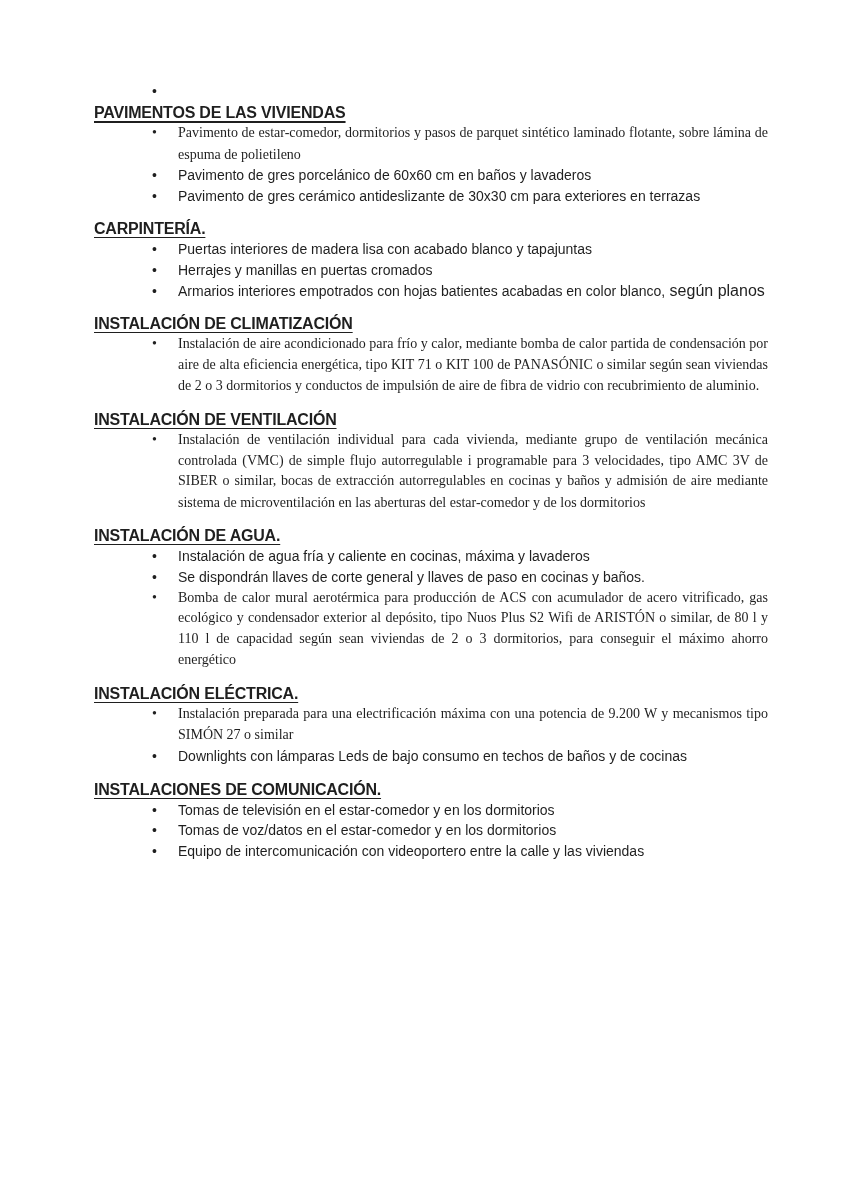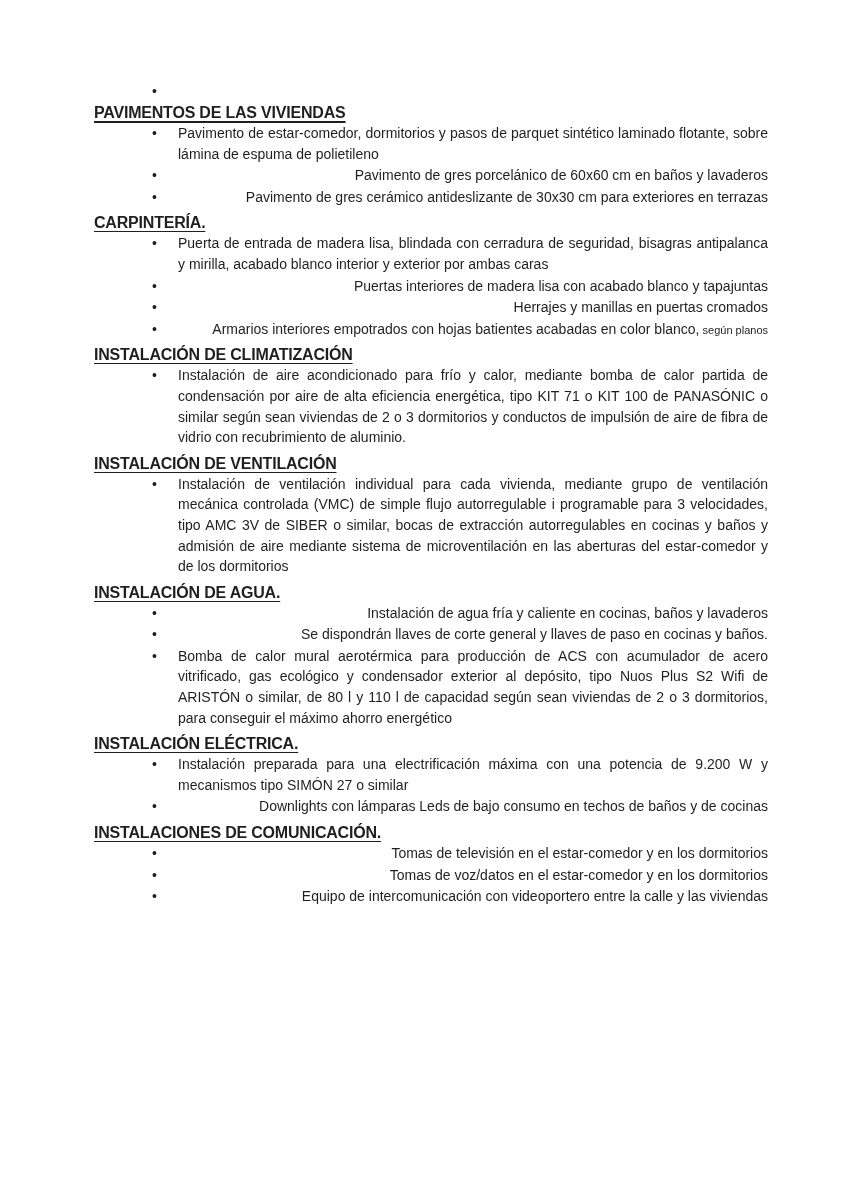--- a/index.html
+++ b/index.html
@@ -38,47 +38,48 @@
     font-size: 16px;
     line-height: 21px;
     font-weight: bold;
     letter-spacing: -0.2px;
     text-decoration: underline;
     text-decoration-thickness: 1.6px;
     text-underline-offset: 3px;
     white-space: nowrap;
   }
   .doc-section:not(:first-of-type) .section-title {
-    margin-top: 4px;
+    margin-top: 12px;
     text-decoration: underline;
   }
   ul.items {
     list-style: none;
     margin: 0;
     padding: 0;
   }
   ul.items li {
     position: relative;
     padding-left: 84px;
     font-size: 14px;
     line-height: 20.6px;
-    text-align: right;
+    text-align: left;
   }
   ul.items li.justify {
     text-align: justify;
+    font-family: Liberation Serif, serif;
   }
   ul.items li::before {
     content: "\2022";
     position: absolute;
     left: 58px;
     top: 0;
     font-size: 14px;
   }
   .suffix-small {
-    font-size: 11px;
+    font-size: 16px;
   }
 </style>
 </head>
 <body>
 
 <div class="page">
   <div class="orphan-bullet-line">
     <span class="dot">•</span>
   </div>
   <div id="sections-root">
@@ -89,21 +90,20 @@
 
   <li><span class="item-text">Pavimento de gres porcelánico de 60x60 cm en baños y lavaderos</span><span class="suffix-small"></span></li>
 
   <li><span class="item-text">Pavimento de gres cerámico antideslizante de 30x30 cm para exteriores en terrazas</span><span class="suffix-small"></span></li>
 </ul>
   </section>
 
   <section class="doc-section">
     <h2 class="section-title">CARPINTERÍA.</h2>
     <ul class="items">
-  <li class="justify"><span class="item-text">Puerta de entrada de madera lisa, blindada con cerradura de seguridad, bisagras antipalanca y mirilla, acabado blanco interior y exterior por ambas caras</span><span class="suffix-small"></span></li>
 
   <li><span class="item-text">Puertas interiores de madera lisa con acabado blanco y tapajuntas</span><span class="suffix-small"></span></li>
 
   <li><span class="item-text">Herrajes y manillas en puertas cromados</span><span class="suffix-small"></span></li>
 
   <li><span class="item-text">Armarios interiores empotrados con hojas batientes acabadas en color blanco,</span><span class="suffix-small"> según planos</span></li>
 </ul>
   </section>
 
   <section class="doc-section">
@@ -116,21 +116,21 @@
   <section class="doc-section">
     <h2 class="section-title">INSTALACIÓN DE VENTILACIÓN</h2>
     <ul class="items">
   <li class="justify"><span class="item-text">Instalación de ventilación individual para cada vivienda, mediante grupo de ventilación mecánica controlada (VMC) de simple flujo autorregulable i programable para 3 velocidades, tipo AMC 3V de SIBER o similar, bocas de extracción autorregulables en cocinas y baños y admisión de aire mediante sistema de microventilación en las aberturas del estar-comedor y de los dormitorios</span><span class="suffix-small"></span></li>
 </ul>
   </section>
 
   <section class="doc-section">
     <h2 class="section-title">INSTALACIÓN DE AGUA.</h2>
     <ul class="items">
-  <li><span class="item-text">Instalación de agua fría y caliente en cocinas, baños y lavaderos</span><span class="suffix-small"></span></li>
+  <li><span class="item-text">Instalación de agua fría y caliente en cocinas, máxima y lavaderos</span><span class="suffix-small"></span></li>
 
   <li><span class="item-text">Se dispondrán llaves de corte general y llaves de paso en cocinas y baños.</span><span class="suffix-small"></span></li>
 
   <li class="justify"><span class="item-text">Bomba de calor mural aerotérmica para producción de ACS con acumulador de acero vitrificado, gas ecológico y condensador exterior al depósito, tipo Nuos Plus S2 Wifi de ARISTÓN o similar, de 80 l y 110 l de capacidad según sean viviendas de 2 o 3 dormitorios, para conseguir el máximo ahorro energético</span><span class="suffix-small"></span></li>
 </ul>
   </section>
 
   <section class="doc-section">
     <h2 class="section-title">INSTALACIÓN ELÉCTRICA.</h2>
     <ul class="items">

